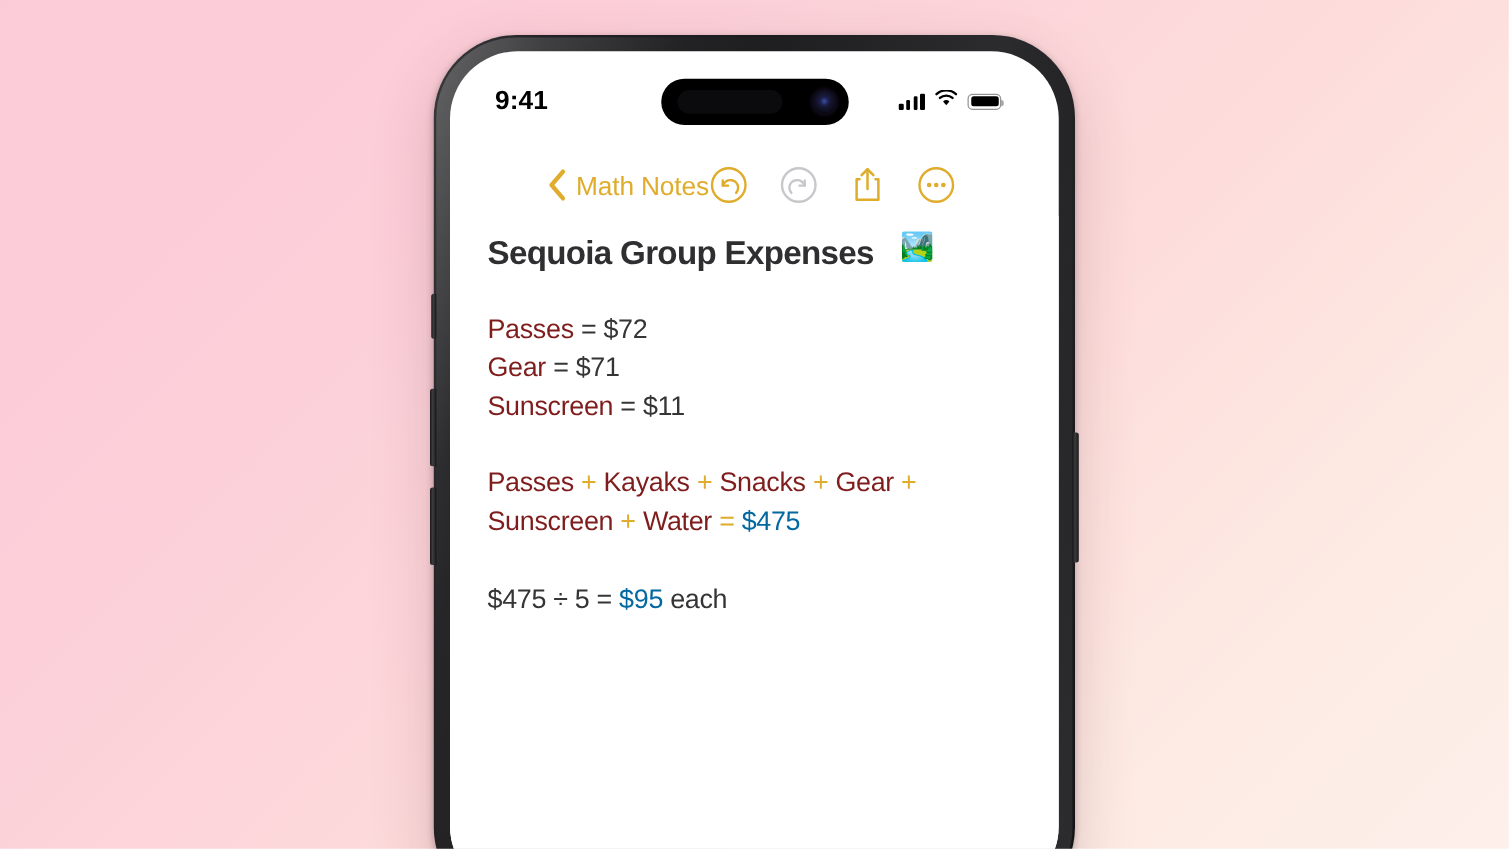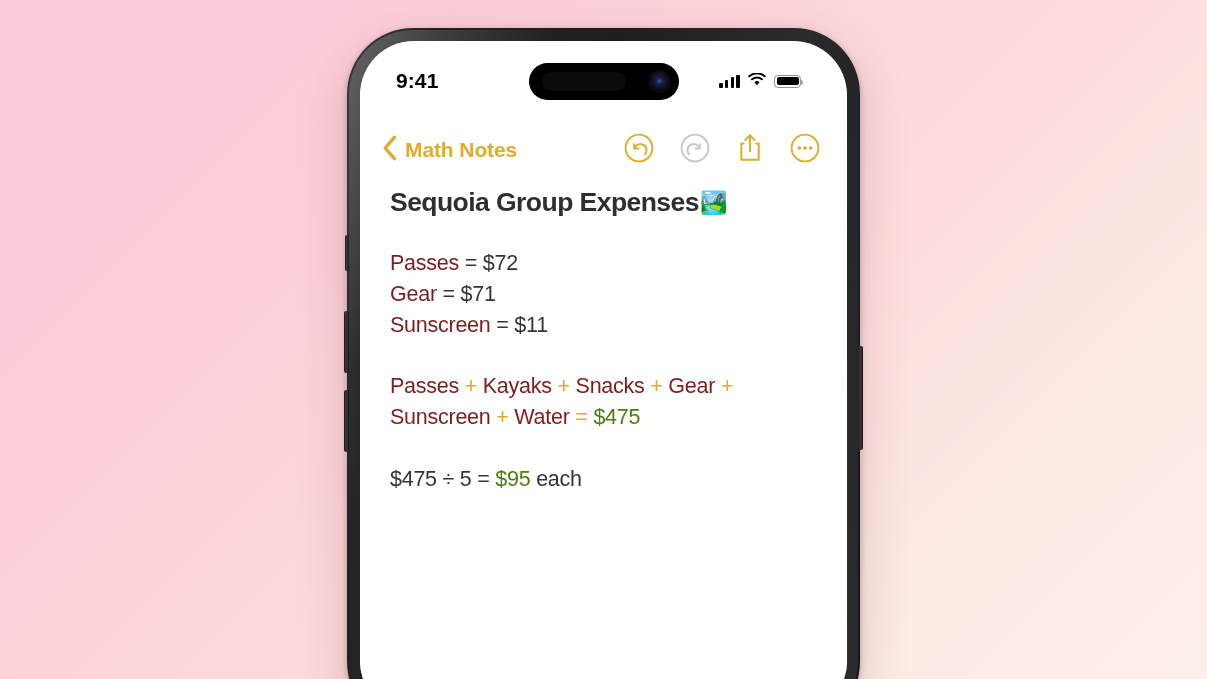--- a/index.html
+++ b/index.html
@@ -103,23 +103,22 @@
   #battery-icon .fill{ height:100%; width:100%; background:#000; border-radius:2px; }
   #battery-icon::after{
     content:""; position:absolute; right:-3.4px; top:4px;
     width:2px; height:5px; border-radius:0 2px 2px 0;
     background:rgba(0,0,0,0.35);
   }
 
   
   #nav-bar{
     position:absolute; top:86px; left:0; right:0; height:46px;
-    display:flex; align-items:center; justify-content:space-between;
+    display:flex; align-items:center; justify-content:center;
     padding:0 26px 0 22px;
-    font-weight:bold;
   }
   #back-button{
     display:flex; align-items:center; gap:8px;
     color:#DFAC2B; cursor:pointer;
   }
   #back-chevron-icon{ display:block; }
   #back-button-label{ font-size:21px; color:#DFAC2B; letter-spacing:-0.1px; }
 
   #nav-actions{ display:flex; align-items:center; gap:24px; }
   .nav-icon{ cursor:pointer; display:block; }
@@ -136,36 +135,36 @@
     color:#8b8b8e;
     letter-spacing:-0.2px;
     margin-top:10px;
   }
   #note-title{
     margin-top:14px;
     font-size:26.5px;
     font-weight:bold;
     color:#2f2f31;
     letter-spacing:-0.55px;
-    display:flex; align-items:center; gap:1px;
+    display:flex; align-items:flex-start; gap:21px;
   }
   #note-title-emoji{ font-size:22px; line-height:1; }
 
   .math-block{ margin-top:30px; }
   .math-line{
     font-size:21.5px;
     color:#353537;
     line-height:30.8px;
     letter-spacing:-0.25px;
     white-space:normal;
   }
   .var  { color:#7f1d1d; }
   .op   { color:#353537; }
   .op-y { color:#DFAC2B; }
-  .res  { color:#4d7c0f; }
+  .res  { color:#0369a1; }
   .spacer-line{ height:30.8px; }
 </style>
 </head>
 <body>
 
 <div id="phone-frame">
 
   <div class="side-btn" id="action-button"></div>
   <div class="side-btn" id="volume-up-button"></div>
   <div class="side-btn" id="volume-down-button"></div>

